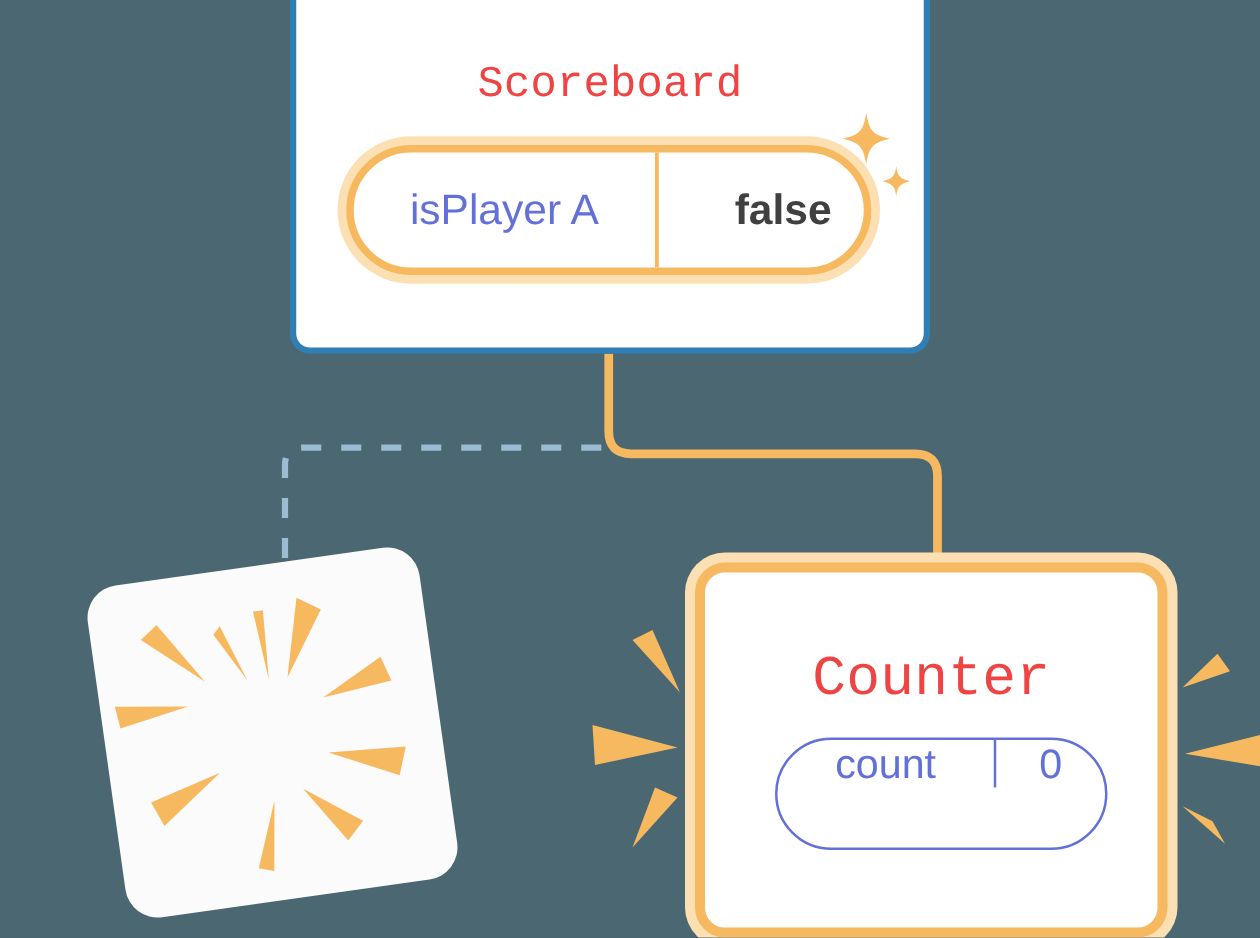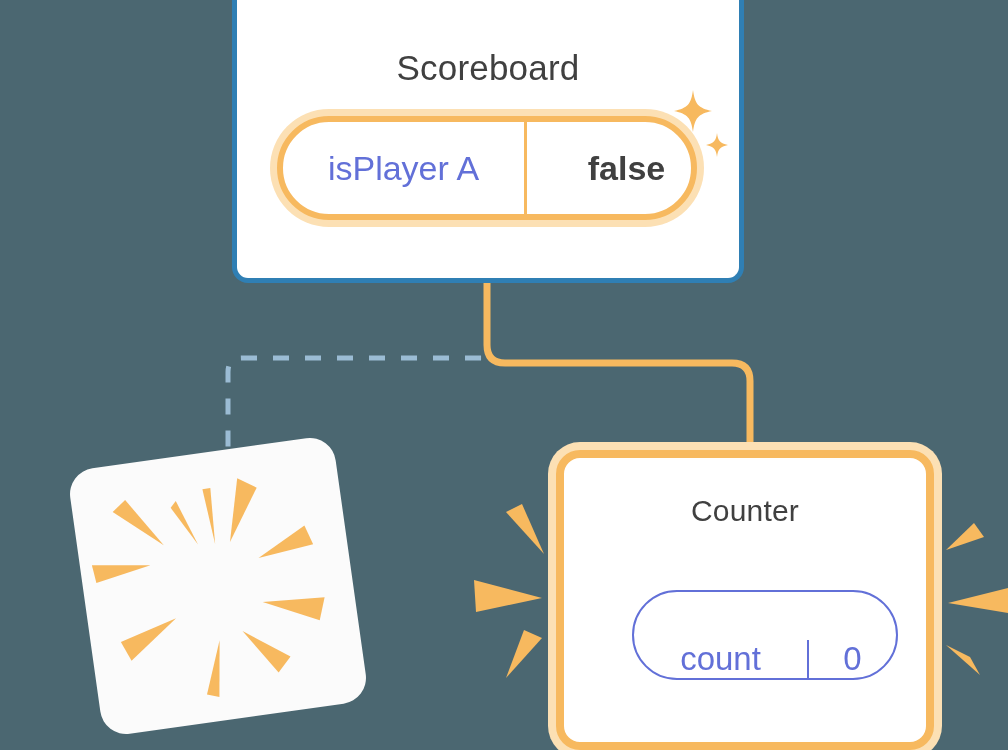--- a/index.html
+++ b/index.html
@@ -42,24 +42,25 @@
     background: #ffffff;
     border: 5px solid #2f7fb4;
     border-top: none;
     border-radius: 0 0 16px 16px;
     box-sizing: border-box;
     z-index: 3;
   }
 
   .card-title {
     text-align: center;
-    color: #404040;
+    color: #ef4444;
     font-size: 35px;
     font-weight: 400;
     letter-spacing: 0.2px;
+    font-family: Liberation Mono, monospace;
   }
   .scoreboard-card .card-title {
     margin-top: 48px;
   }
 
   
   .pill-highlight {
     position: absolute;
     left: 40px;
     top: 116px;
@@ -112,36 +113,36 @@
     width: 378px;
     height: 300px;
     background: #ffffff;
     border: 8px solid #f7b95f;
     border-radius: 24px;
     box-sizing: border-box;
     box-shadow: 0 0 0 8px #fce0b4;
     z-index: 3;
   }
   .counter-card .card-title {
-    margin-top: 36px;
-    font-size: 30px;
+    margin-top: 60px;
+    font-size: 45px;
   }
 
   .pill-plain {
     position: absolute;
-    left: 68px;
+    left: 56px;
     top: 132px;
     width: 266px;
     height: 90px;
     box-sizing: border-box;
     background: #ffffff;
     border: 2px solid #6270d8;
     border-radius: 45px;
     display: flex;
-    align-items: flex-end;
+    align-items: flex-start;
   }
   .pill-plain .pill-key {
     flex: 0 0 175px;
     display: flex;
     align-items: center;
     justify-content: center;
     color: #6270d8;
     font-size: 33px;
     border-right: 2px solid #6270d8;
     box-sizing: border-box;

